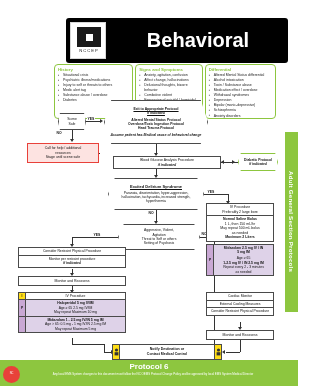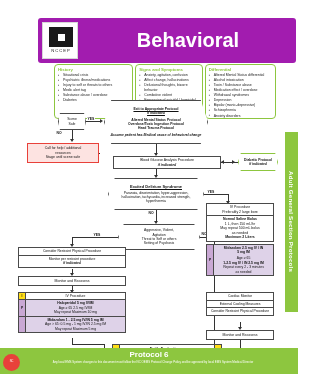--- a/index.html
+++ b/index.html
@@ -2,22 +2,22 @@
 <html><head>
 <meta charset="utf-8">
 <style>
   * { box-sizing: border-box; margin:0; padding:0; }
   html,body { width:298px; height:386px; background:#ffffff; }
   body { font-family:"Liberation Sans", sans-serif; position:relative; overflow:hidden; }
 
   .page { position:absolute; inset:0; }
 
   
-  .hdr-wrap { position:absolute; left:38px; top:18px; width:258px; height:45px;
-              background:#a21caf; border-radius:3px; }
+  .hdr-wrap { position:absolute; left:66px; top:18px; width:222px; height:45px;
+              background:#000000; border-radius:3px; }
   .logo { position:absolute; left:4px; top:4px; width:36px; height:37px;
           background:#ffffff; border:1px solid #d8d8d8; }
   .logo-inner { position:absolute; left:6px; top:4px; width:24px; height:20px;
                 background:#1a1a1a; }
   .logo-sq { position:absolute; left:9px; top:7px; width:7px; height:7px; background:#ffffff; }
   .logo-txt { position:absolute; left:0; top:25px; width:36px; text-align:center;
               font-size:4.2px; letter-spacing:1px; color:#222; }
   .hdr-title { position:absolute; left:42px; top:0; right:0; height:45px;
                display:flex; align-items:center; justify-content:center;
                color:#ffffff; font-size:20px; font-weight:bold; }
@@ -85,21 +85,21 @@
                padding:1.2px 1px; color:#111; line-height:1.25; }
   .stack div:last-child { border-bottom:none; }
 
   
   .vtab { position:absolute; right:0; top:132px; width:13px; height:180px;
           background:#8dc63f; display:flex; align-items:center; justify-content:center; }
   .vtab span { writing-mode:vertical-rl; color:#ffffff; font-size:6.2px;
                font-weight:bold; letter-spacing:0.2px; }
 
   
-  .footer { position:absolute; left:0; bottom:12px; width:298px; height:26px; background:#8dc63f; }
+  .footer { position:absolute; left:0; bottom:0; width:298px; height:26px; background:#8dc63f; }
   .foot-title { position:absolute; left:0; top:2px; width:298px; text-align:center;
                 color:#ffffff; font-size:8px; font-weight:bold; }
   .foot-note { position:absolute; left:22px; top:13px; width:262px; text-align:center;
                color:#ffffff; font-size:2.9px; line-height:1.3; }
   .foot-badge { position:absolute; left:3px; bottom:3px; width:17px; height:17px;
                 border-radius:50%; background:#e8413a; color:#fff; font-size:2.6px;
                 display:flex; align-items:center; justify-content:center; text-align:center;
                 line-height:1.1; }
 </style>
 </head>

